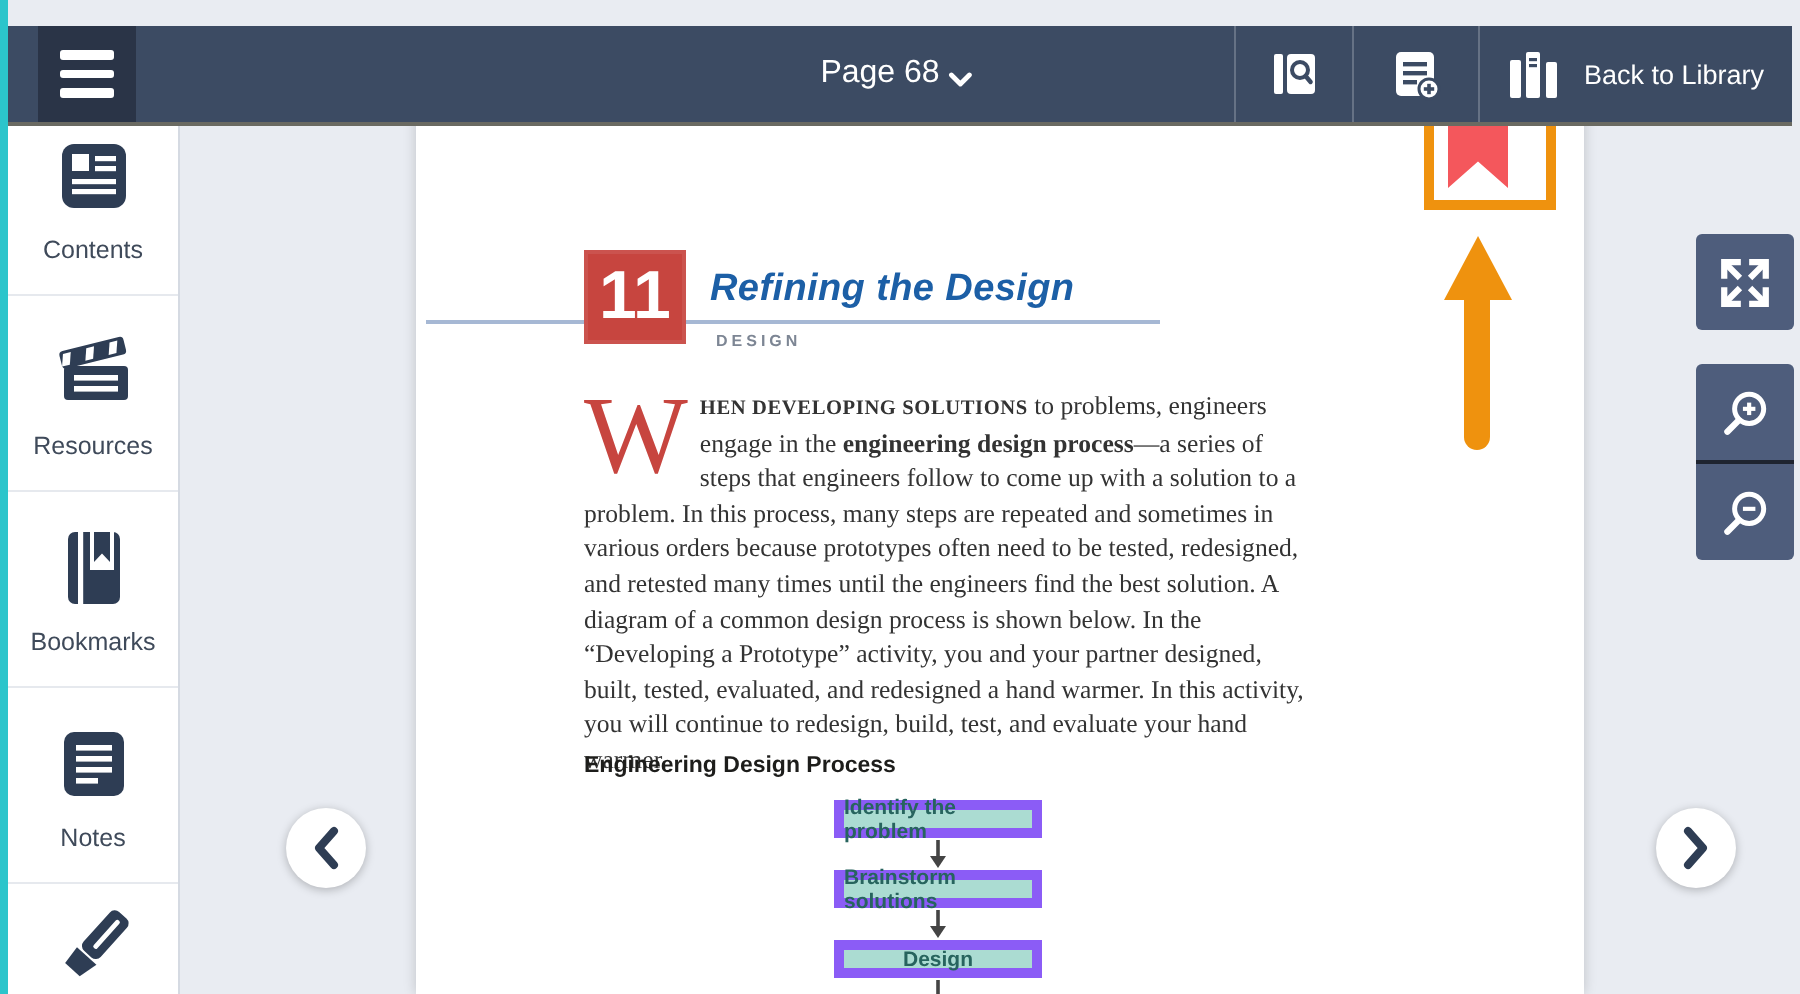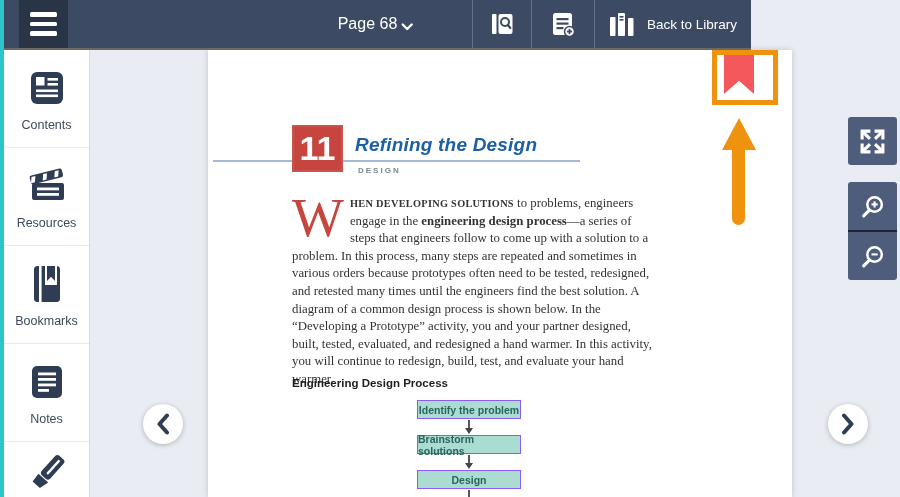--- a/index.html
+++ b/index.html
@@ -1,20 +1,20 @@
 <!DOCTYPE html>
 <html style="--topbar: #3c4b63; --topbar-dark: #2a3447; --teal: #2cc5cb; --navy-icon: #2e3d54; --page-bg: #e9ecf2; --chapter-red: #c7453f; --title-blue: #1c5fa6; --rule-blue: #a6b8d4; --flow-box: #abdcd2; --flow-text: #27645e; --btn-navy: #4e5d7c; --annotation-orange: #ef920e; --bookmark-red: #f4575c;"><head>
 <meta charset="utf-8">
 <style>
   * { margin:0; padding:0; box-sizing:border-box; }
   html,body { width:900px; height:497px; overflow:hidden;
     font-family:"Liberation Sans", sans-serif; background:var(--page-bg,#e9ecf2); }
 
   
-  .topbar { position:absolute; left:0; top:0; width:751px; height:50px;
+  .topbar { position:absolute; left:0; top:13px; width:896px; height:50px;
     background:var(--topbar,#3c4b63); border-bottom:2px solid #6a6a62; z-index:30; }
   .teal-strip { position:absolute; left:0; top:0; width:4px; height:497px;
     background:var(--teal,#2cc5cb); z-index:40; }
   .menu-btn { position:absolute; left:19px; top:0; width:49px; height:48px;
     background:var(--topbar-dark,#2a3447); border:none; cursor:pointer;
     display:flex; flex-direction:column; justify-content:center; align-items:center; gap:5px; }
   .menu-btn .bar { width:27px; height:4.5px; background:#fff; border-radius:1.5px; }
   .page-selector { position:absolute; left:50%; top:0; transform:translateX(-50%);
     height:48px; display:flex; align-items:center; gap:4px; color:#fff;
     font-size:16px; background:none; border:none; cursor:pointer; }
@@ -54,21 +54,21 @@
     color:#333; }
   .dropcap { float:left; font-size:55px; line-height:42px; padding:2px 6px 0 0;
     color:var(--chapter-red,#c7453f); font-family:"Liberation Serif", serif; }
   .smallcaps { font-weight:bold; font-size:10.3px; letter-spacing:0.3px; }
   .b { font-weight:bold; }
   .figure-heading { position:absolute; left:84px; top:327px; font-size:11.5px;
     font-weight:bold; color:#1d1d1b; }
   .flowchart { position:absolute; left:205px; top:350px; width:112px;
     display:flex; flex-direction:column; align-items:center; }
   .flow-box { width:104px; height:19px; background:var(--flow-box,#abdcd2);
-    border:1px solid #8b5cf6; color:var(--flow-text,#27645e); font-size:10.5px;
+    border:5px solid #8b5cf6; color:var(--flow-text,#27645e); font-size:10.5px;
     font-weight:bold; display:flex; align-items:center; justify-content:center; }
   .flow-arrow { height:16px; display:flex; align-items:center; justify-content:center; }
 
   
   .bookmark-ribbon { position:absolute; left:516px; top:0; width:30px; height:44px;
     background:var(--bookmark-red,#f4575c); border:none; cursor:pointer; padding:0;
     clip-path:polygon(0 0,100% 0,100% 100%,50% 70%,0 100%); z-index:6; }
   .highlight-box { position:absolute; left:504px; top:0; width:66px; height:55px;
     border:5px solid var(--annotation-orange,#ef920e); z-index:7; }
   .annot-arrow-head { position:absolute; left:514px; top:68px; width:0; height:0;

